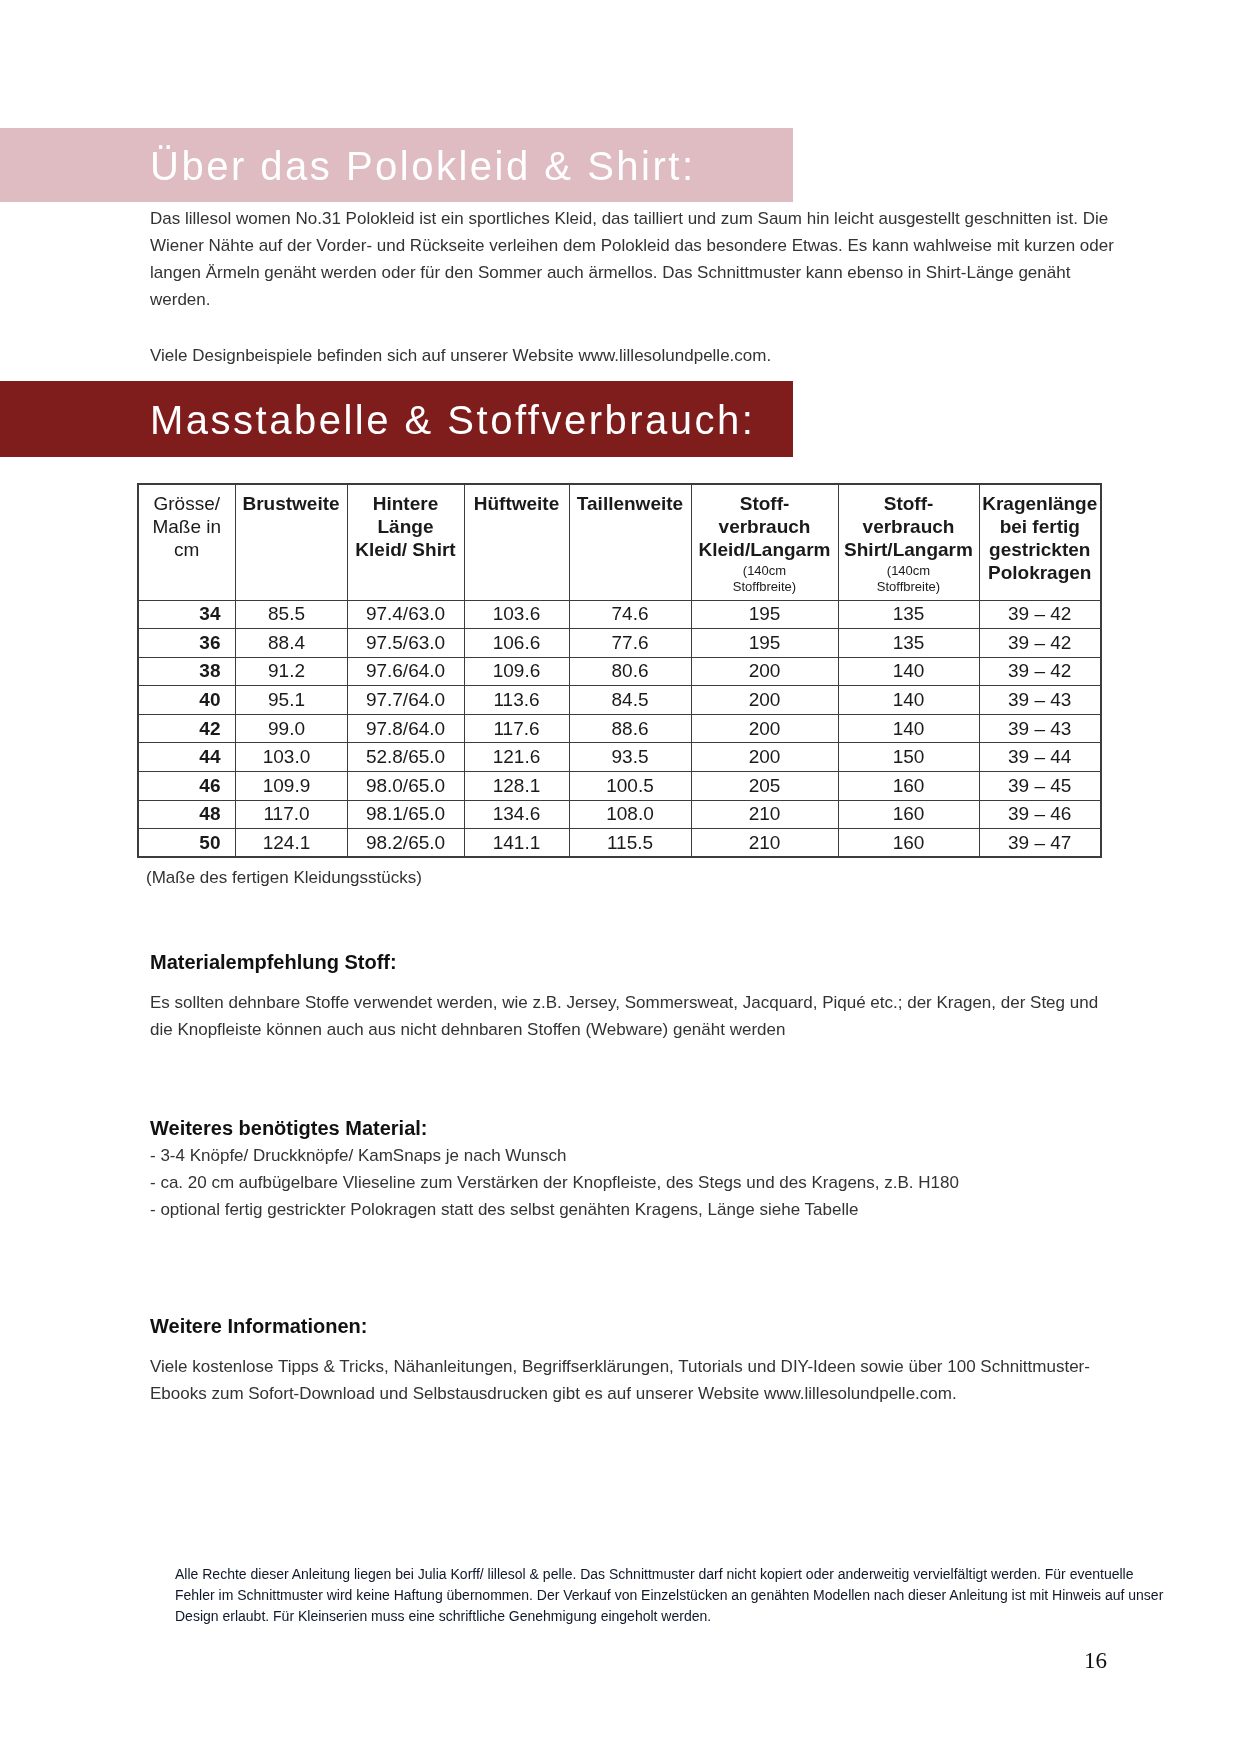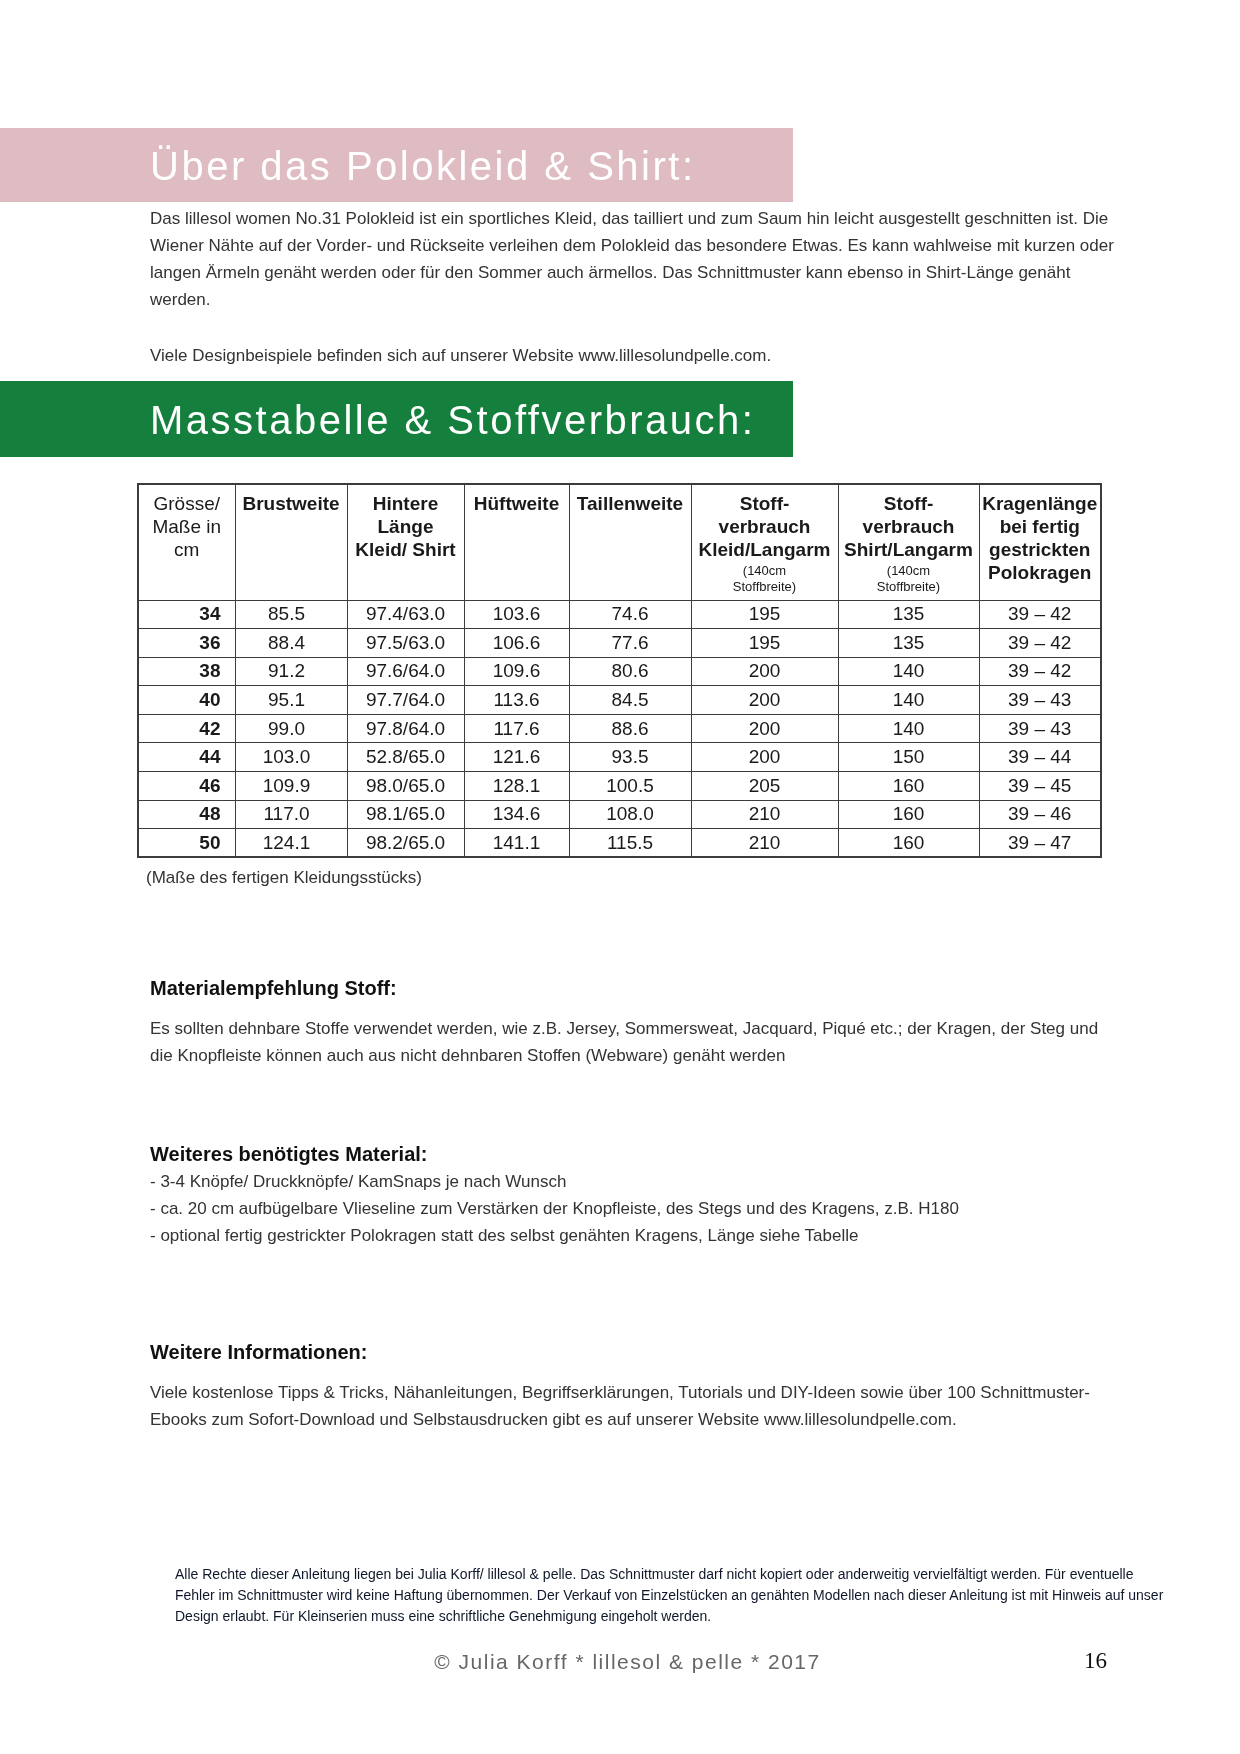--- a/index.html
+++ b/index.html
@@ -35,21 +35,21 @@
   .size-table td { height:28.6px; font-size:19px; text-align:center; padding:0; }
   .size-table td:first-child { text-align:right; padding-right:14px; font-weight:700; }
   .size-table td:nth-child(2) { text-align:center; padding-right:9px; }
 
   .caption { top:864px; left:146px; }
 
   .section { position:absolute; width:960px; }
   .sec-material   { top:949px;  left:150px; }
   .sec-additional { top:1115px; left:150px; }
   .sec-info       { top:1313px; left:150px; }
-  .heading { font-size:20px; line-height:27px; font-weight:700; color:#111111;margin-top:26px; }
+  .heading { font-size:20px; line-height:27px; font-weight:700; color:#111111; }
   .section .bodytext { margin-top:13px; }
   .items .bodytext { margin:0; }
 
   .legal { position:absolute; top:1564px; left:148px; width:990px;
            font-size:14px; line-height:21px; color:#0f172a;margin-left:27px; }
 
   .footer { position:absolute; top:1650px; left:150px; width:955px; text-align:center;
             font-weight:200; font-size:21px; letter-spacing:1.5px; color:#666666; white-space:nowrap; }
   .pagenum { position:absolute; top:1648px; right:133px;
              font-family:"Liberation Serif", serif; font-size:23px; color:#111111; }
@@ -59,21 +59,21 @@
 
 <div class="page">
 
   <div class="banner banner1" style="background: rgb(223, 187, 194);">
     <div class="banner-title">Über das Polokleid &amp; Shirt:</div>
   </div>
 
   <p class="bodytext abs para-about">Das lillesol women No.31 Polokleid ist ein sportliches Kleid, das tailliert und zum Saum hin leicht ausgestellt geschnitten ist. Die Wiener Nähte auf der Vorder- und Rückseite verleihen dem Polokleid das besondere Etwas. Es kann wahlweise mit kurzen oder langen Ärmeln genäht werden oder für den Sommer auch ärmellos. Das Schnittmuster kann ebenso in Shirt-Länge genäht werden.</p>
   <p class="bodytext abs note-design">Viele Designbeispiele befinden sich auf unserer Website www.lillesolundpelle.com.</p>
 
-  <div class="banner banner2" style="background: #15803d;">
+  <div class="banner banner2" style="background: #7f1d1d;">
     <div class="banner-title">Masstabelle &amp; Stoffverbrauch:</div>
   </div>
 
   <table class="size-table">
     <colgroup>
       <col style="width:97px">
         <col style="width:112px">
         <col style="width:117px">
         <col style="width:105px">
       <col style="width:122px">
@@ -216,16 +216,15 @@
       </div>
   </div>
 
   <div class="section sec-info">
     <p class="heading">Weitere Informationen:</p>
     <p class="bodytext">Viele kostenlose Tipps &amp; Tricks, Nähanleitungen, Begriffserklärungen, Tutorials und DIY-Ideen sowie über 100 Schnittmuster-Ebooks zum Sofort-Download und Selbstausdrucken gibt es auf unserer Website www.lillesolundpelle.com.</p>
   </div>
 
   <p class="legal">Alle Rechte dieser Anleitung liegen bei Julia Korff/ lillesol &amp; pelle. Das Schnittmuster darf nicht kopiert oder anderweitig vervielfältigt werden. Für eventuelle Fehler im Schnittmuster wird keine Haftung übernommen. Der Verkauf von Einzelstücken an genähten Modellen nach dieser Anleitung ist mit Hinweis auf unser Design erlaubt. Für Kleinserien muss eine schriftliche Genehmigung eingeholt werden.</p>
 
-  <div class="footer">© Julia Korff * lillesol &amp; pelle * 2017</div>
   <div class="pagenum">16</div>
 
 </div>
 
 </body></html>

